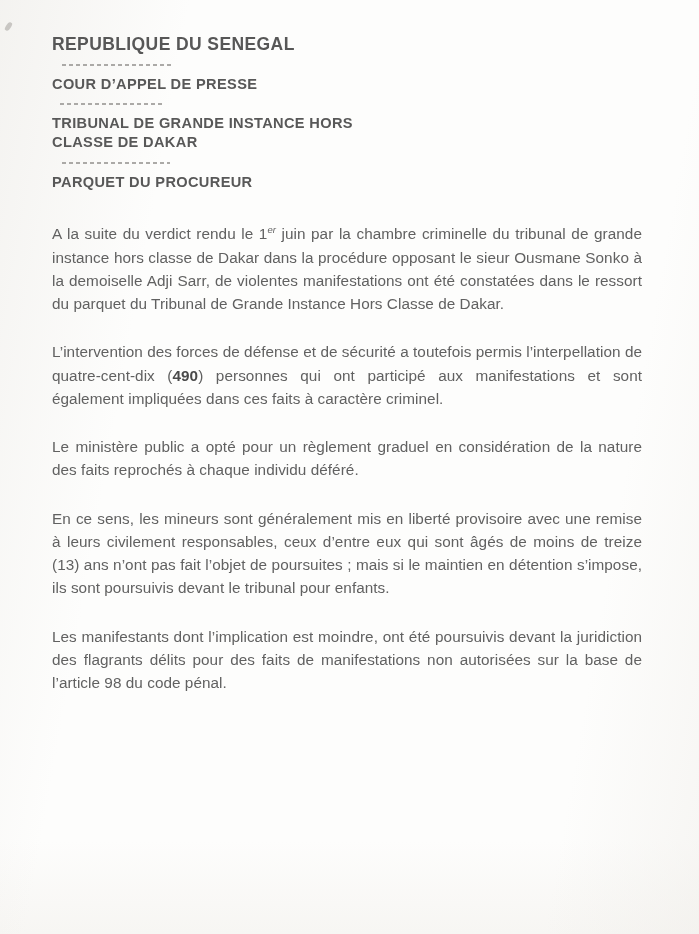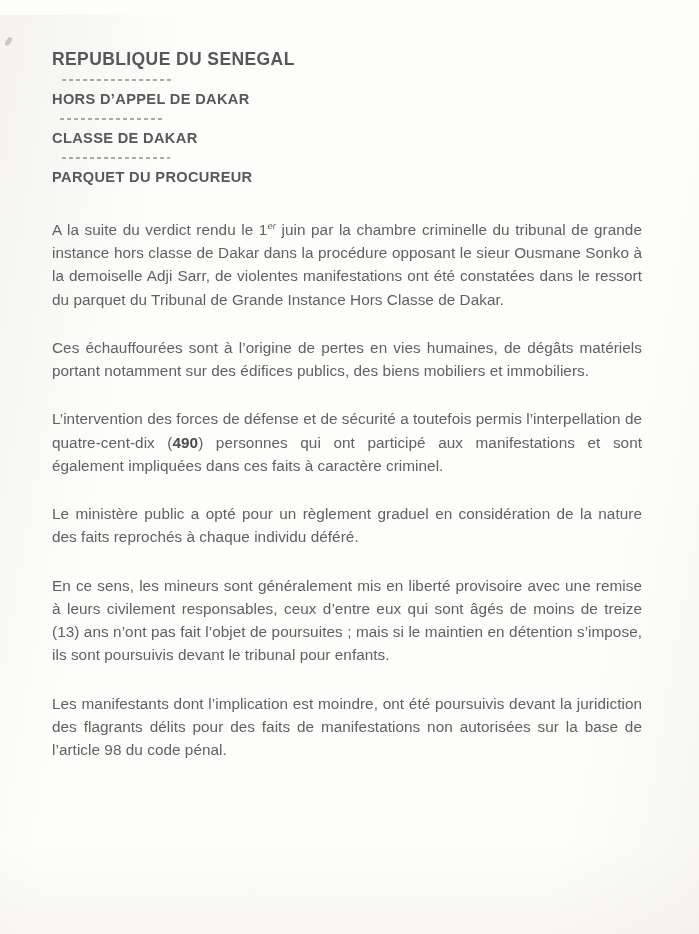--- a/index.html
+++ b/index.html
@@ -17,21 +17,20 @@
   }
   
   .page {
     position: absolute;
     inset: 0;
     background:
       linear-gradient(100deg, rgba(236,234,230,0.55) 0%, rgba(255,255,255,0) 22%),
       linear-gradient(280deg, rgba(240,238,234,0.5) 0%, rgba(255,255,255,0) 18%),
       linear-gradient(0deg, rgba(243,241,237,0.6) 0%, rgba(255,255,255,0) 10%),
       #fdfdfc;
-    margin-top: 15px;
   }
   .scan-mark {
     position: absolute;
     left: 6px;
     top: 22px;
     width: 5px;
     height: 9px;
     background: #b9b7b3;
     transform: rotate(18deg) skewX(-12deg);
     opacity: 0.75;
@@ -139,35 +138,35 @@
 
   <div class="content">
 
     <div class="header">
 
       <div class="org-title">REPUBLIQUE DU SENEGAL</div>
 
 
       <span class="sep wide"></span>
 
-      <div class="org-line">HORS D’APPEL DE DAKAR</div>
+      <div class="org-line">COUR D’APPEL DE PRESSE</div>
 
       <span class="sep mid"></span>
 
+      <div class="org-line">TRIBUNAL DE GRANDE INSTANCE HORS</div>
       <div class="org-line">CLASSE DE DAKAR</div>
 
       <span class="sep"></span>
 
       <div class="org-line">PARQUET DU PROCUREUR</div>
     </div>
 
 
     <div class="body-text" id="body-text">
         <p><span>A la suite du verdict rendu le 1</span><sup>er</sup><span> juin par la chambre criminelle du tribunal de grande instance hors classe de Dakar dans la procédure opposant le sieur Ousmane Sonko à la demoiselle Adji Sarr, de violentes manifestations ont été constatées dans le ressort du parquet du Tribunal de Grande Instance Hors Classe de Dakar.</span></p>
-        <p><span>Ces échauffourées sont à l’origine de pertes en vies humaines, de dégâts matériels portant notamment sur des édifices publics, des biens mobiliers et immobiliers.</span></p>
         <p><span>L’intervention des forces de défense et de sécurité a toutefois permis l’interpellation de quatre-cent-dix (</span><b>490</b><span>) personnes qui ont participé aux manifestations et sont également impliquées dans ces faits à caractère criminel.</span></p>
         <p><span>Le ministère public a opté pour un règlement graduel en considération de la nature des faits reprochés à chaque individu déféré.</span></p>
         <p><span>En ce sens, les mineurs sont généralement mis en liberté provisoire avec une remise à leurs civilement responsables, ceux d’entre eux qui sont âgés de moins de treize (13) ans n’ont pas fait l’objet de poursuites ; mais si le maintien en détention s’impose, ils sont poursuivis devant le tribunal pour enfants.</span></p>
         <p><span>Les manifestants dont l’implication est moindre, ont été poursuivis devant la juridiction des flagrants délits pour des faits de manifestations non autorisées sur la base de l’article 98 du code pénal.</span></p>
       </div>
 
   </div>
 </div>
 
 </body></html>

